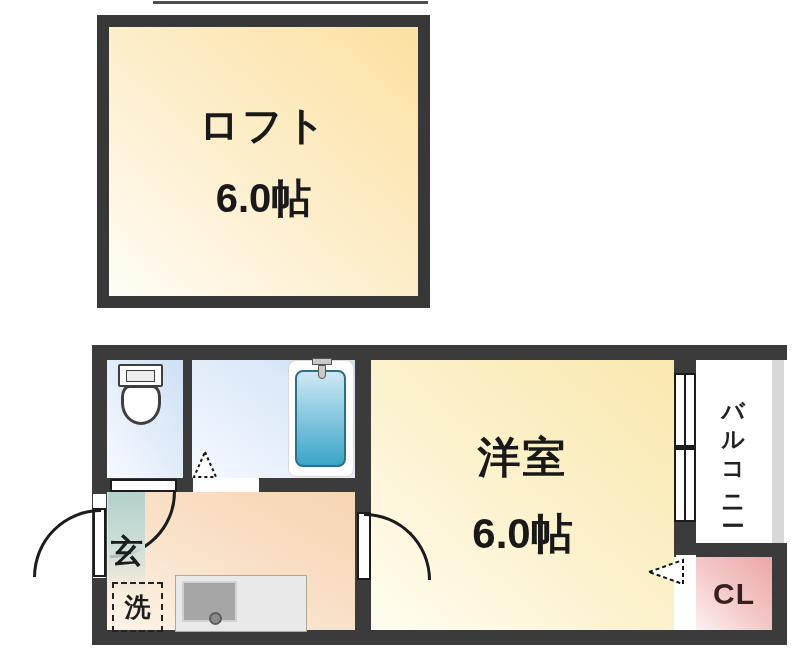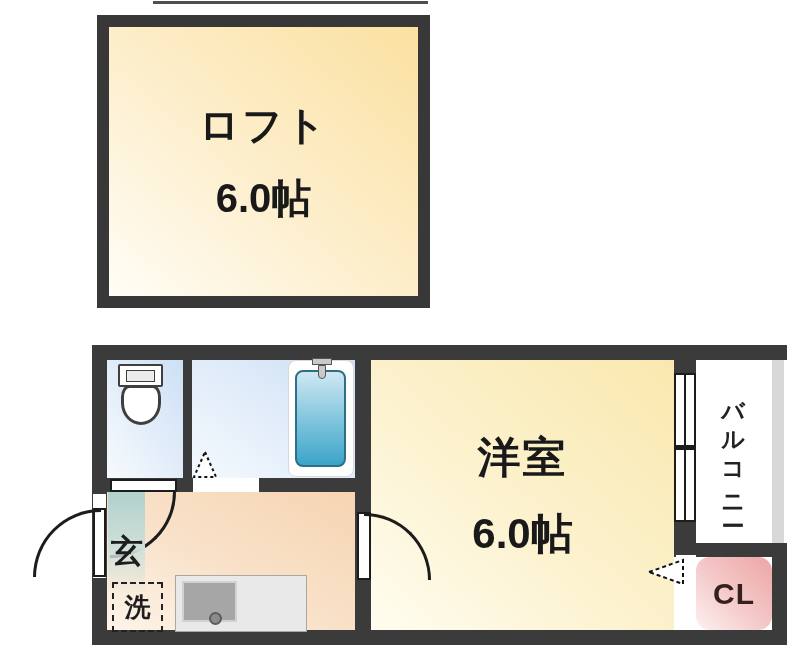--- a/index.html
+++ b/index.html
@@ -33,21 +33,21 @@
     display:flex;flex-direction:column;align-items:center;justify-content:center;}
   .main-room .rname{font-size:43px;font-weight:bold;line-height:1.12;letter-spacing:2px;text-align:center;}
   .main-room .rsize{font-size:42px;font-weight:bold;line-height:1.12;}
   .balcony{left:696px;top:360px;width:88px;height:183px;background:#ffffff;
     display:flex;align-items:center;justify-content:center;}
   .balcony-rail{position:absolute;right:0;top:0;bottom:0;width:12px;background:#d8d8d8;}
   .balcony .vtext{writing-mode:vertical-rl;font-size:23px;font-weight:bold;
     letter-spacing:6px;color:#222;margin-right:12px;}
   .closet{left:696px;top:557px;width:76px;height:73px;
     background:linear-gradient(to bottom left,#eca6a6 0%,#f5caca 55%,#fdf1f1 100%);
-    display:flex;align-items:center;justify-content:center;border-radius:14px;}
+    display:flex;align-items:center;justify-content:center;}
   .closet .rname{font-size:30px;font-weight:bold;color:#351f1f;letter-spacing:1px;}
 
   
   .w-top{left:92px;top:345px;width:695px;height:15px;}
   .w-left{left:92px;top:345px;width:15px;height:300px;}
   .w-bottom{left:92px;top:630px;width:695px;height:15px;}
   .w-right-cl{left:772px;top:543px;width:15px;height:102px;}
   .w-wet-bottom{left:107px;top:478px;width:250px;height:14px;}
   .w-toilet-part{left:183px;top:360px;width:9px;height:118px;}
   .w-center{left:355px;top:360px;width:16px;height:270px;}

